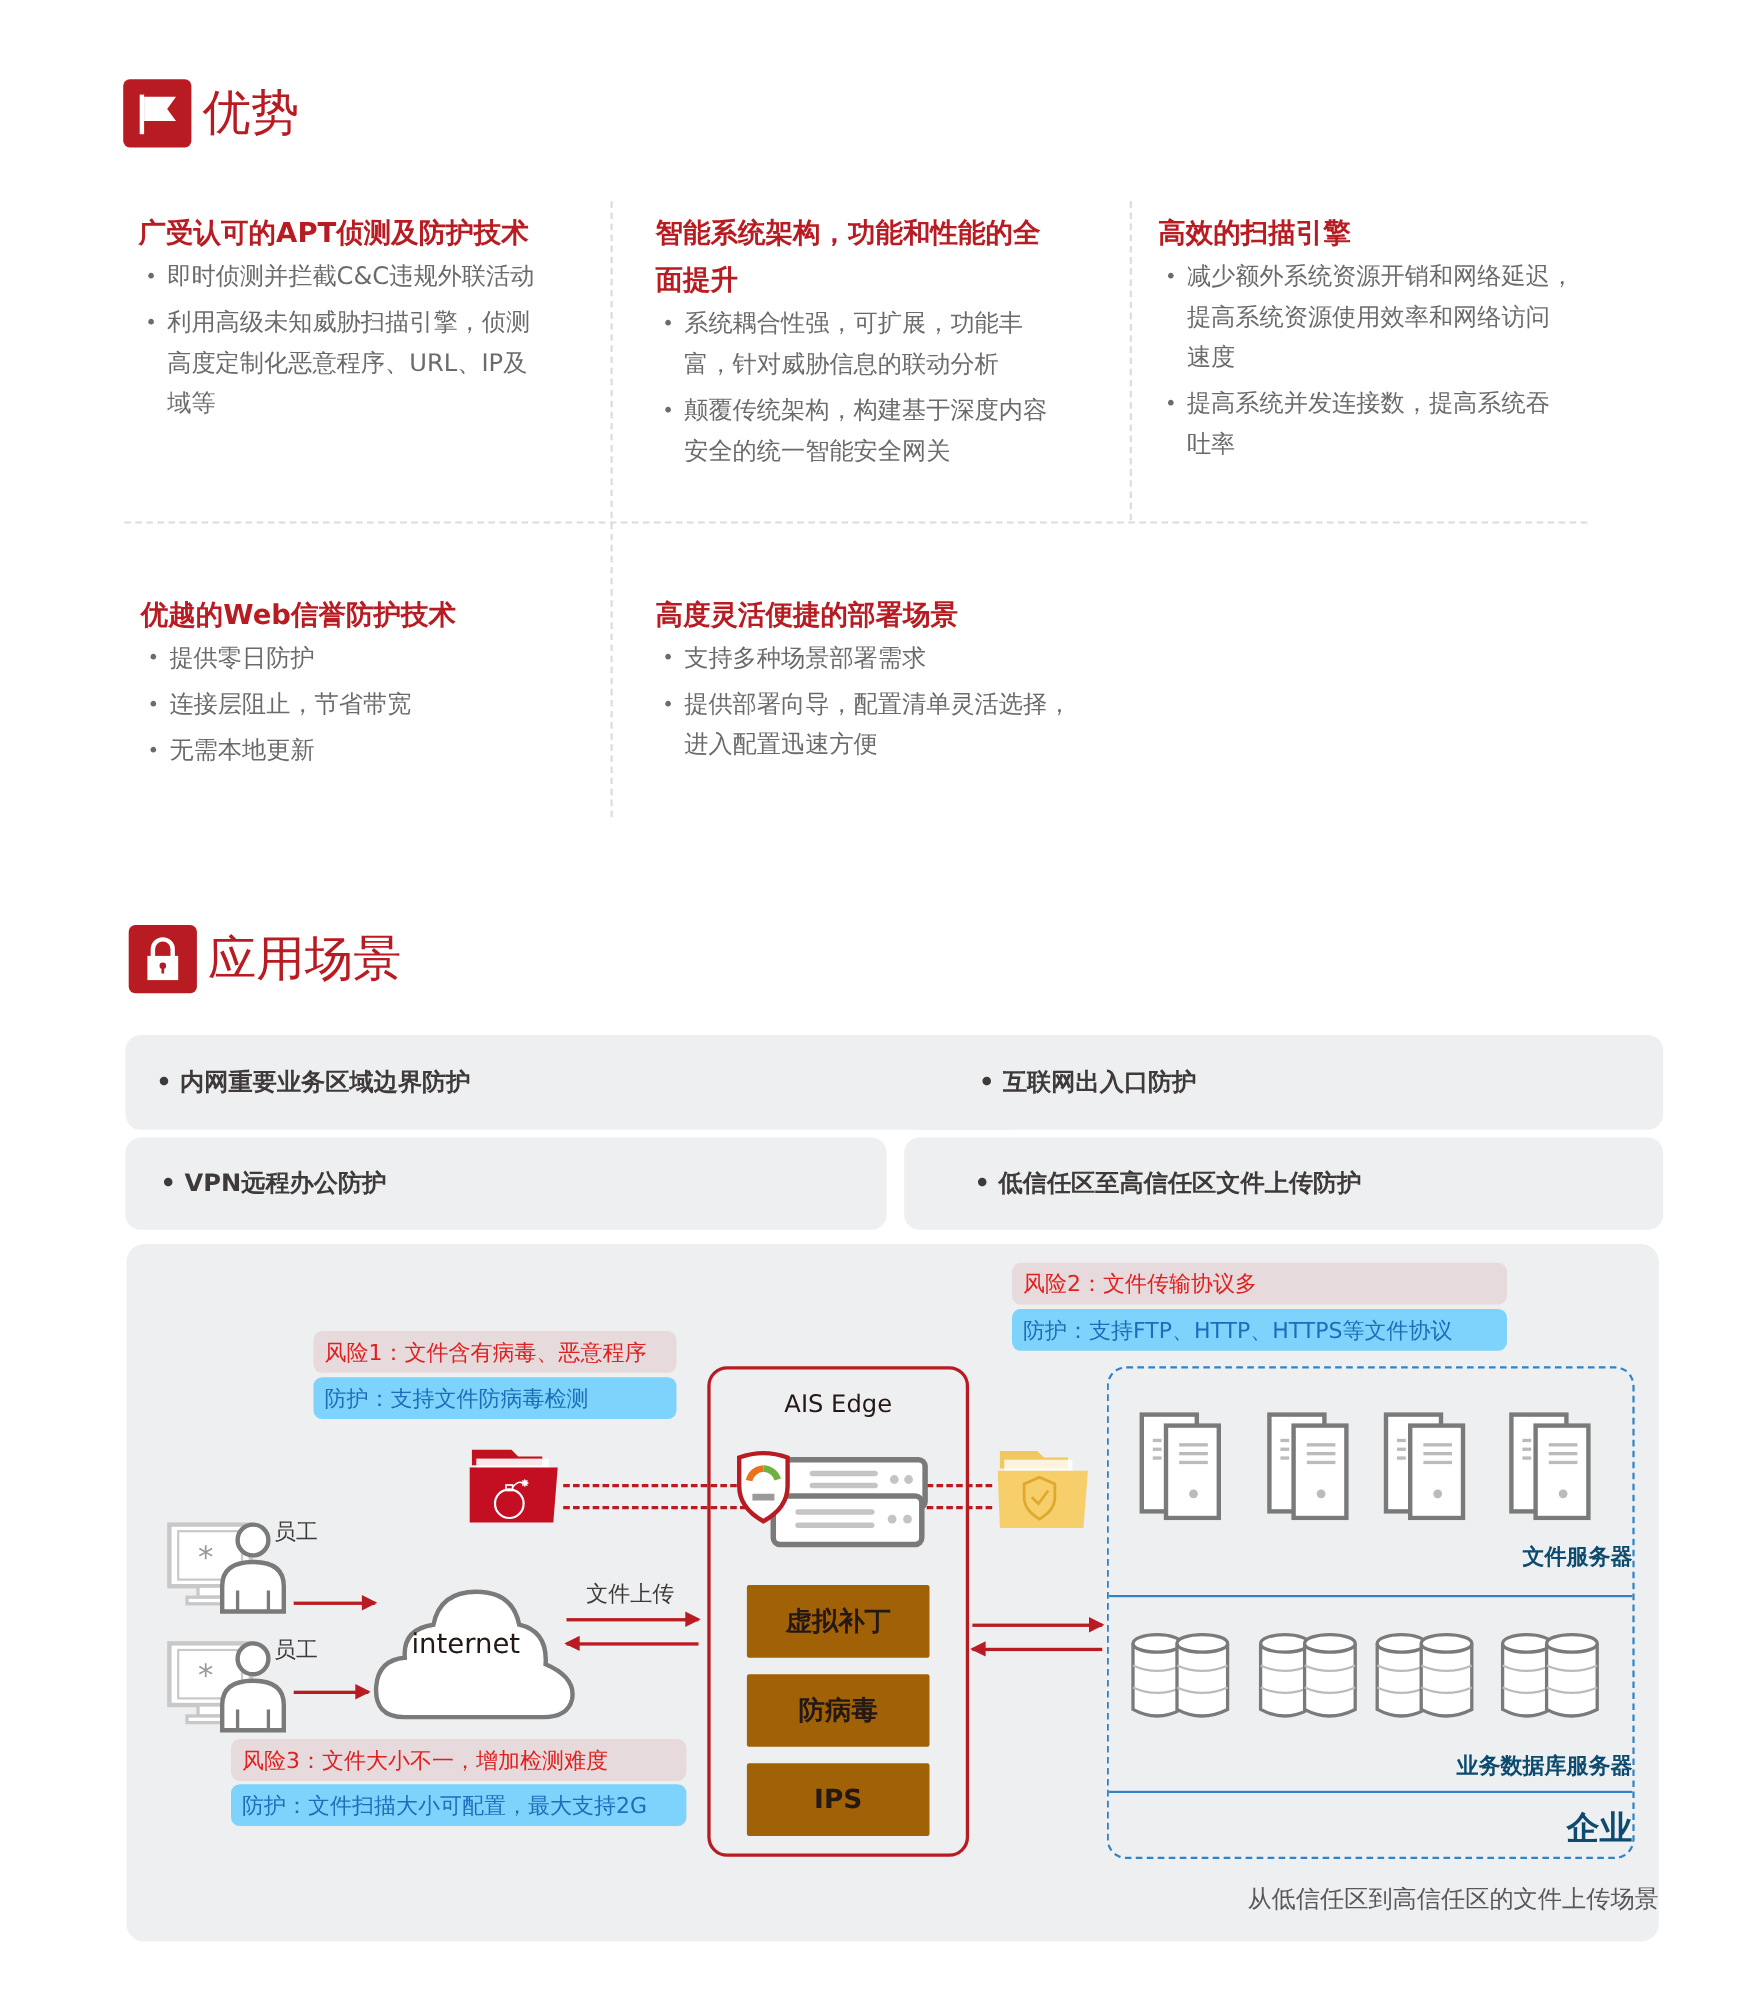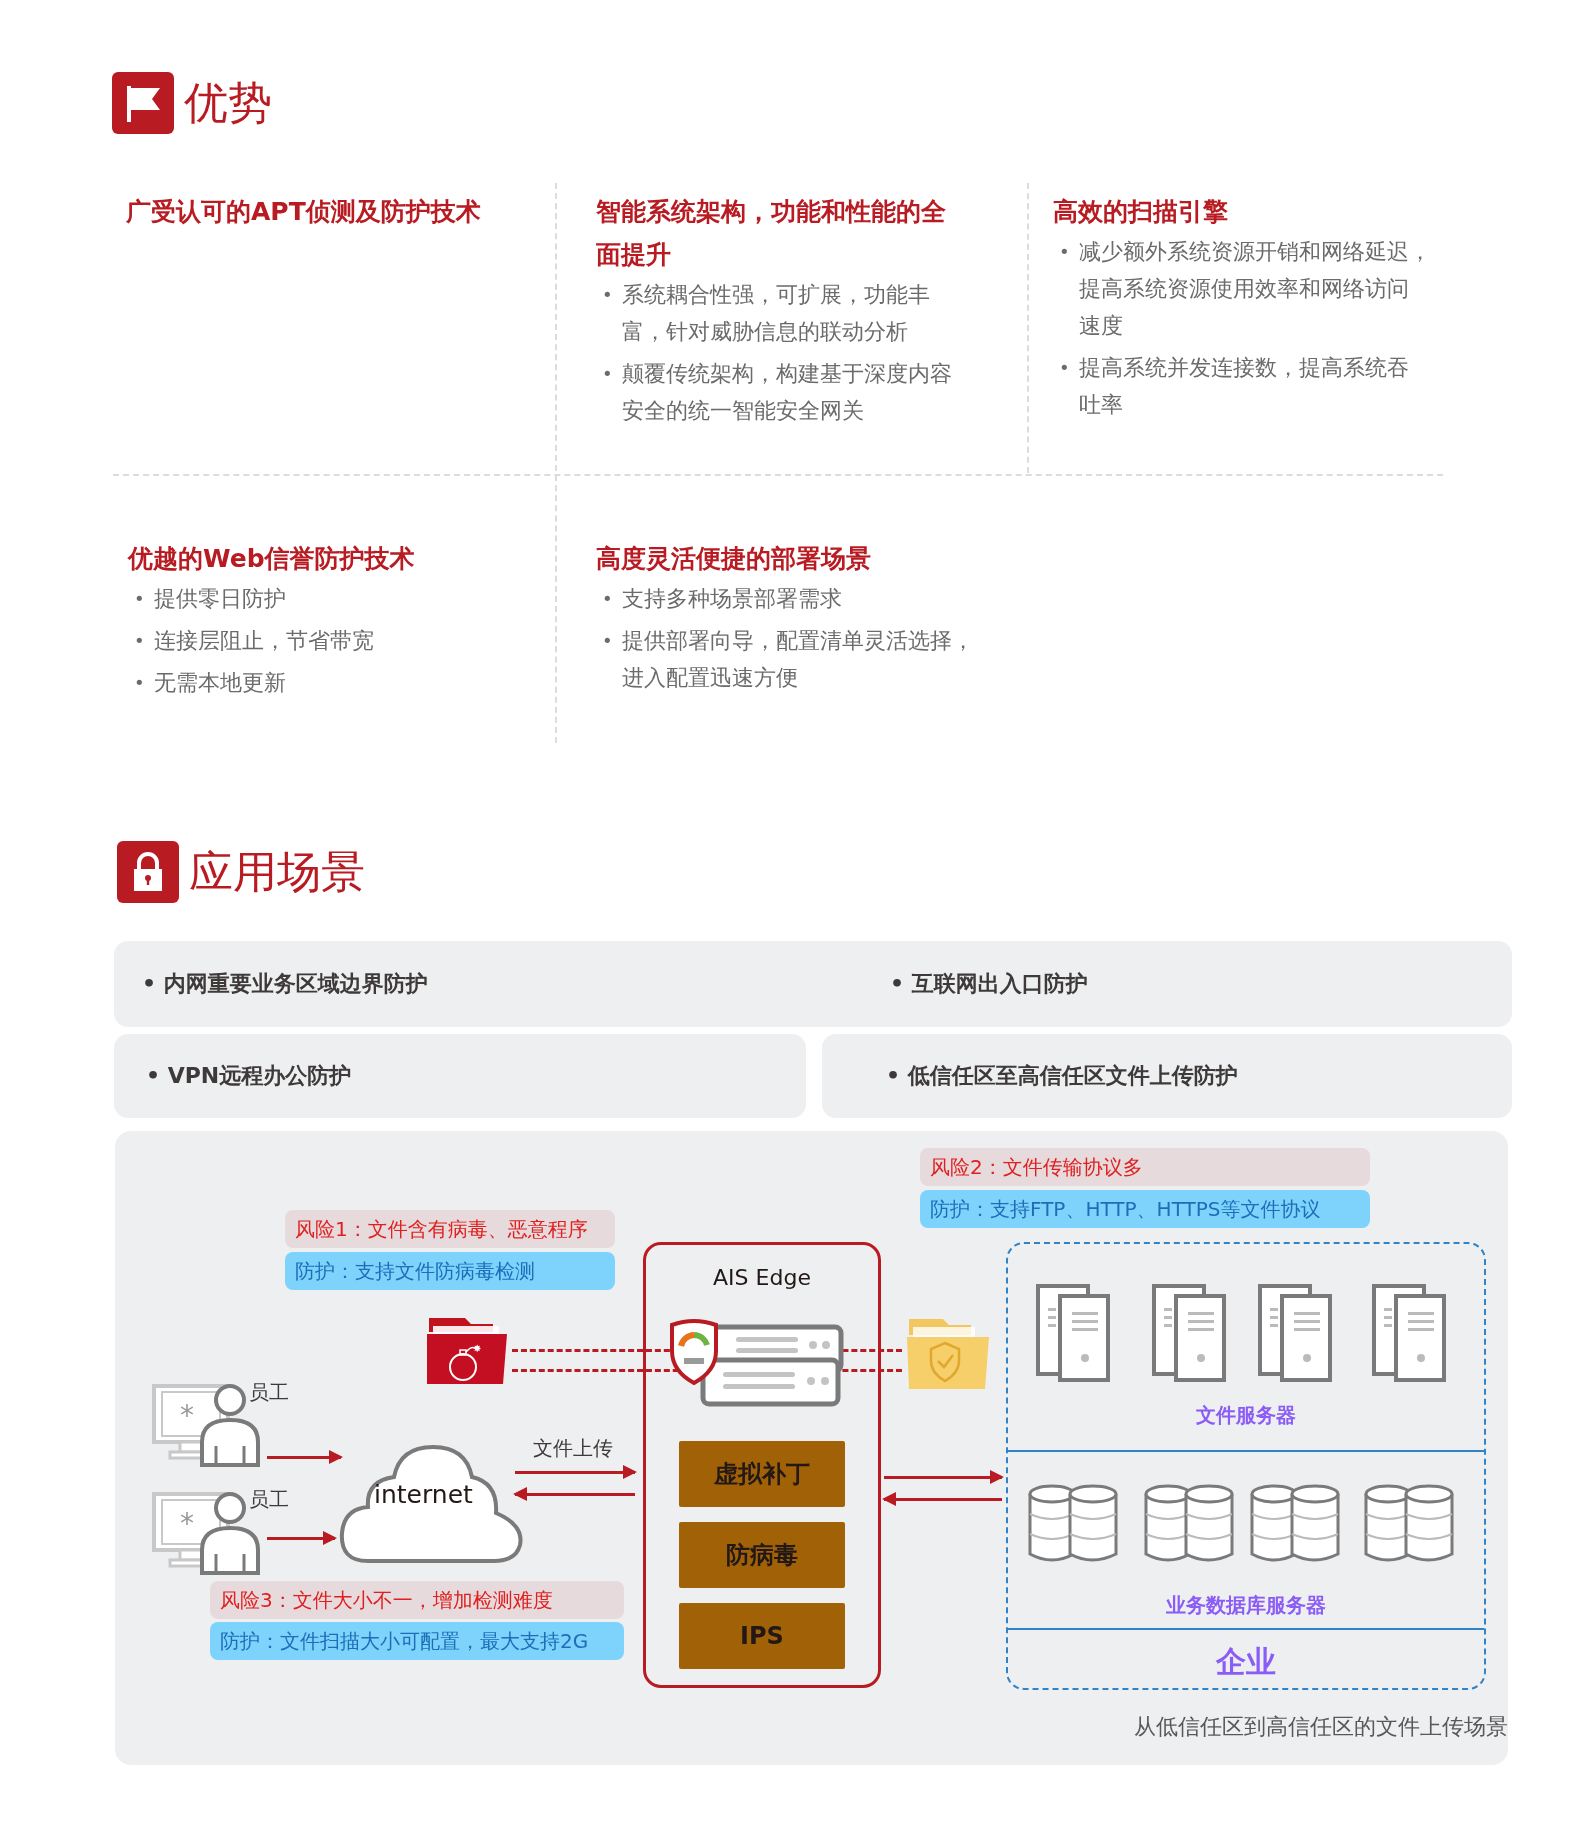--- a/index.html
+++ b/index.html
@@ -45,21 +45,21 @@
     border: 3px solid #b81c22; border-radius: 18px; }
   .ais-title { position: absolute; left: 0; width: 100%; top: 20px; text-align: center;
     font-size: 22px; color: #231815; }
   .mod { position: absolute; left: 33px; width: 166px; height: 66px; background: #a16207;
     border-radius: 2px; display: flex; align-items: center; justify-content: center;
     font-size: 24px; font-weight: bold; color: #231815; }
 
   .ent { position: absolute; left: 1006px; top: 1242px; width: 480px; height: 448px;
     border: 2px dashed #2f83c6; border-radius: 18px; }
   .ent-line { position: absolute; left: 0; width: 100%; height: 0; border-top: 2px solid #2f83c6; }
-  .ent-label { position: absolute; width: 100%; text-align: center; color: #8b5cf6; }
+  .ent-label { position: absolute; width: 100%; text-align: right; color: #0c4a6e; }
 
   .arrow { position: absolute; height: 3px; background: #b81c22; }
   .arrow.r::after { content: ""; position: absolute; right: -2px; top: -6px;
     border-left: 14px solid #b81c22; border-top: 7.5px solid transparent; border-bottom: 7.5px solid transparent; }
   .arrow.l::before { content: ""; position: absolute; left: -2px; top: -6px;
     border-right: 14px solid #b81c22; border-top: 7.5px solid transparent; border-bottom: 7.5px solid transparent; }
   .dotline { position: absolute; height: 0; border-top: 3px dashed #b81c22; }
   .lbl { position: absolute; font-size: 20px; color: #3e3a39; }
 </style>
 </head>
@@ -74,20 +74,24 @@
   </div>
   <div class="sec-title">优势</div>
 </div>
 
 <div class="vdash" style="left:555px; top:183px; height:560px;"></div>
 <div class="vdash" style="left:1027px; top:183px; height:290px;"></div>
 <div class="hdash" style="left:113px; top:474px; width:1330px;"></div>
 
 <div class="adv-col" style="left:126px; top:190px; width:420px;">
   <div class="adv-title"><span>广受认可的APT侦测及防护技术</span></div>
+  <ul class="adv-list">
+    <li><span>即时侦测并拦截C&amp;C违规外联活动</span></li>
+    <li><span>利用高级未知威胁扫描引擎，侦测</span><br><span>高度定制化恶意程序、URL、IP及</span><br><span>域等</span></li>
+  </ul>
 </div>
 
 <div class="adv-col" style="left:596px; top:190px; width:420px;">
   <div class="adv-title"><span>智能系统架构，功能和性能的全</span><br><span>面提升</span></div>
   <ul class="adv-list">
     <li><span>系统耦合性强，可扩展，功能丰</span><br><span>富，针对威胁信息的联动分析</span></li>
     <li><span>颠覆传统架构，构建基于深度内容</span><br><span>安全的统一智能安全网关</span></li>
   </ul>
 </div>
 

